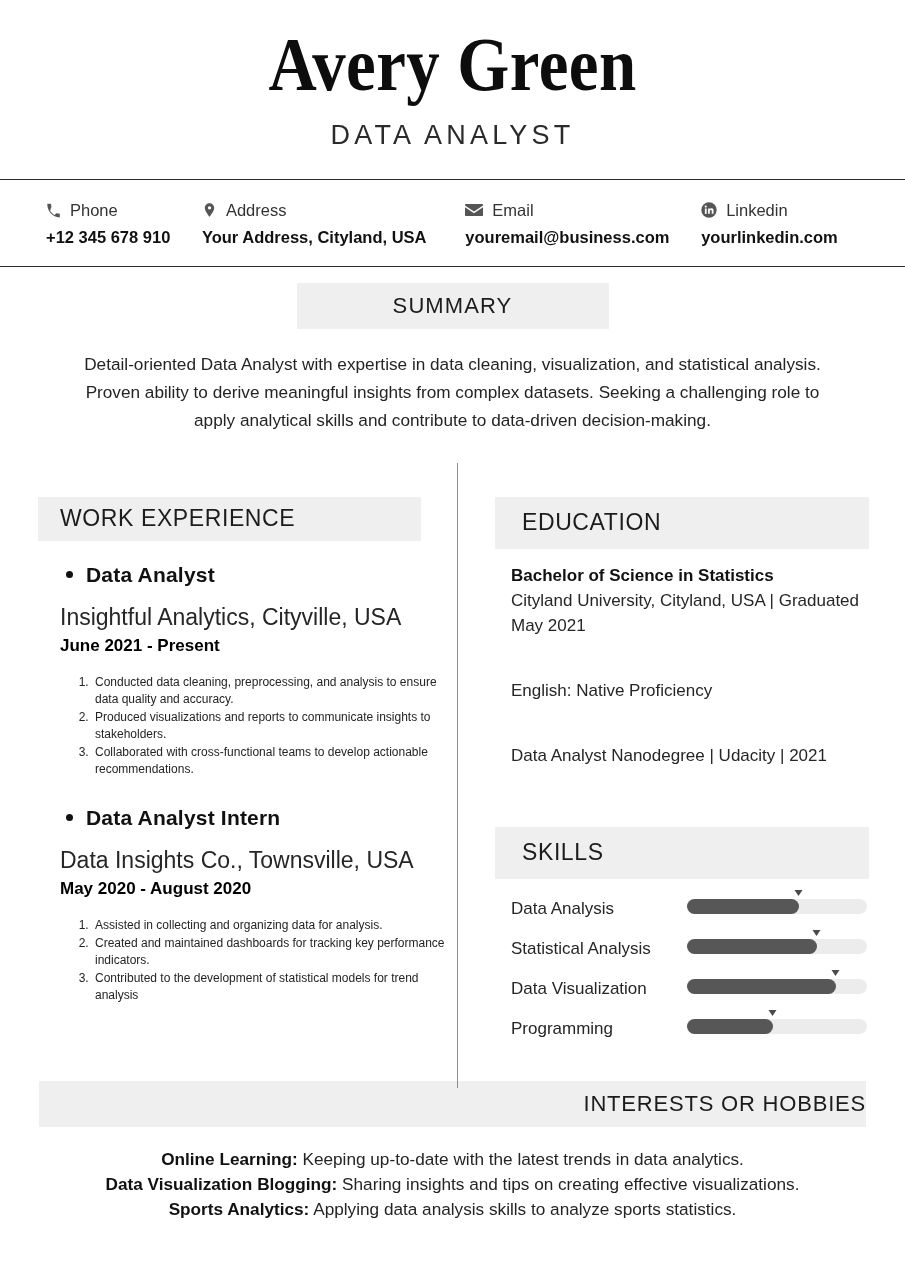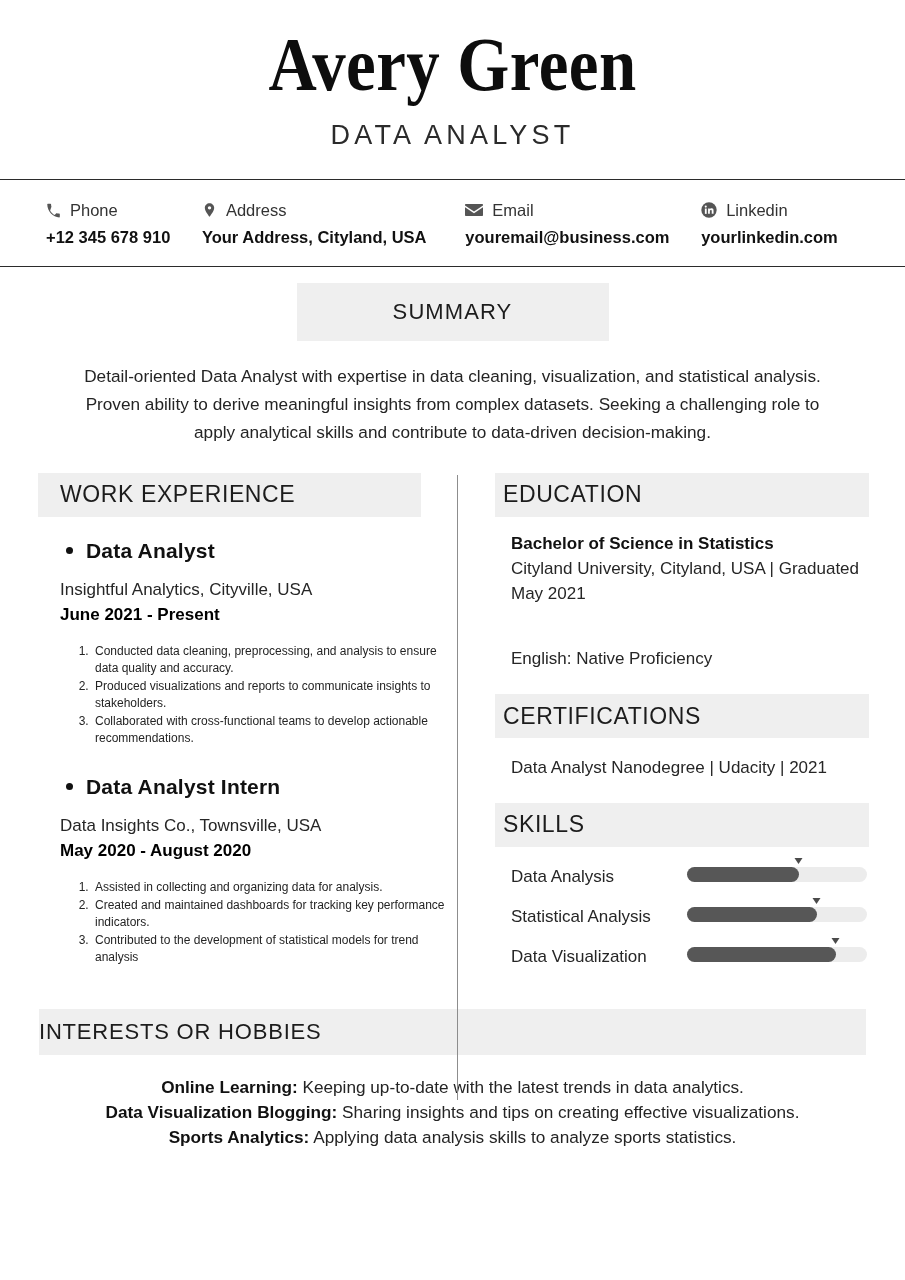--- a/index.html
+++ b/index.html
@@ -79,33 +79,34 @@
   }
   .cicon { display: inline-flex; align-items: center; }
   .cicon svg { display: block; }
 
   
   .band {
     background: #efefef;
     display: flex;
     align-items: center;
     box-sizing: border-box;
+    margin-top: 36px;
   }
   .band-title {
     font-size: 23px;
     letter-spacing: 0.6px;
     color: #1c1c1c;
     font-weight: 400;
   }
 
   
   .summary-wrap { text-align: center; }
   .summary-band {
     width: 312px;
-    height: 58px;
+    height: 46px;
     margin: 16px auto 0 auto;
     justify-content: center;
   }
   .summary-band .band-title { font-size: 22px; letter-spacing: 1.1px; }
   .summary-text {
     width: 770px;
     margin: 22px auto 0 auto;
     font-size: 17.2px;
     line-height: 1.62;
     color: #242424;
@@ -123,21 +124,21 @@
   .divider {
     position: absolute;
     left: 457px;
     top: 2px;
     width: 1.2px;
     height: 625px;
     background: #8d8d8d;
   }
 
   .left-band  { width: 383px; height: 44px; padding-left: 22px; }
-  .right-band { width: 374px; height: 44px; padding-left: 8px; }
+  .right-band { width: 374px; height: 52px; padding-left: 27px; }
 
   
   .job { margin-top: 22px; }
   .job-head {
     display: flex;
     align-items: baseline;
     gap: 13px;
     padding-left: 28px;
   }
   .job-bullet {
@@ -148,21 +149,21 @@
     position: relative;
     top: -4px;
   }
   .job-role {
     font-size: 21px;
     font-weight: bold;
     color: #111;
     letter-spacing: 0.2px;
   }
   .job-company {
-    font-size: 17px;
+    font-size: 23px;
     color: #262626;
     margin-top: 17px;
     padding-left: 22px;
   }
   .job-dates {
     font-size: 17px;
     font-weight: bold;
     color: #000000;
     margin-top: 5px;
     padding-left: 22px;
@@ -225,21 +226,21 @@
     border-right: 4.5px solid transparent;
     border-top: 6px solid #4a4a4a;
     transform: translateX(-4.5px);
   }
 
   
   .interests-band {
     width: 827px;
     height: 46px;
     margin: 22px auto 0 auto;
-    justify-content: flex-start;
+    justify-content: flex-end;
   }
   .interests-band .band-title { font-size: 22px; letter-spacing: 0.8px; }
   .interests-list {
     margin-top: 20px;
     text-align: center;
     font-size: 17.2px;
     line-height: 1.47;
     color: #242424;
   }
   .interest-label { font-weight: bold; color: #111; }
@@ -361,23 +362,20 @@
       <div class="entry-title">Bachelor of Science in Statistics</div>
       <div class="entry-line">Cityland University, Cityland, USA | Graduated May 2021</div>
     </div>
 
     <div class="right-gap"></div>
     <div class="entry">
       <div class="entry-line">English: Native Proficiency</div>
     </div>
 
     <div class="right-gap"></div>
-    <div class="band right-band">
-      <span class="band-title">CERTIFICATIONS</span>
-    </div>
     <div class="entry">
       <div class="entry-line">Data Analyst Nanodegree | Udacity | 2021</div>
     </div>
 
     <div class="right-gap"></div>
     <div class="band right-band">
       <span class="band-title">SKILLS</span>
     </div>
 
     <div class="skills">
@@ -395,20 +393,27 @@
           <span class="skill-marker" style="left: 72%;"></span>
         </span>
       </div>
       <div class="skill-row">
         <span class="skill-name">Data Visualization</span>
         <span class="skill-track">
           <span class="skill-fill" style="width: 83%;"></span>
           <span class="skill-marker" style="left: 83%;"></span>
         </span>
       </div>
+      <div class="skill-row">
+        <span class="skill-name">Programming</span>
+        <span class="skill-track">
+          <span class="skill-fill" style="width: 48%;"></span>
+          <span class="skill-marker" style="left: 48%;"></span>
+        </span>
+      </div>
     </div>
 
   </div>
 </div>
 
 <div>
   <div class="band interests-band">
     <span class="band-title">INTERESTS OR HOBBIES</span>
   </div>
   <div class="interests-list">

